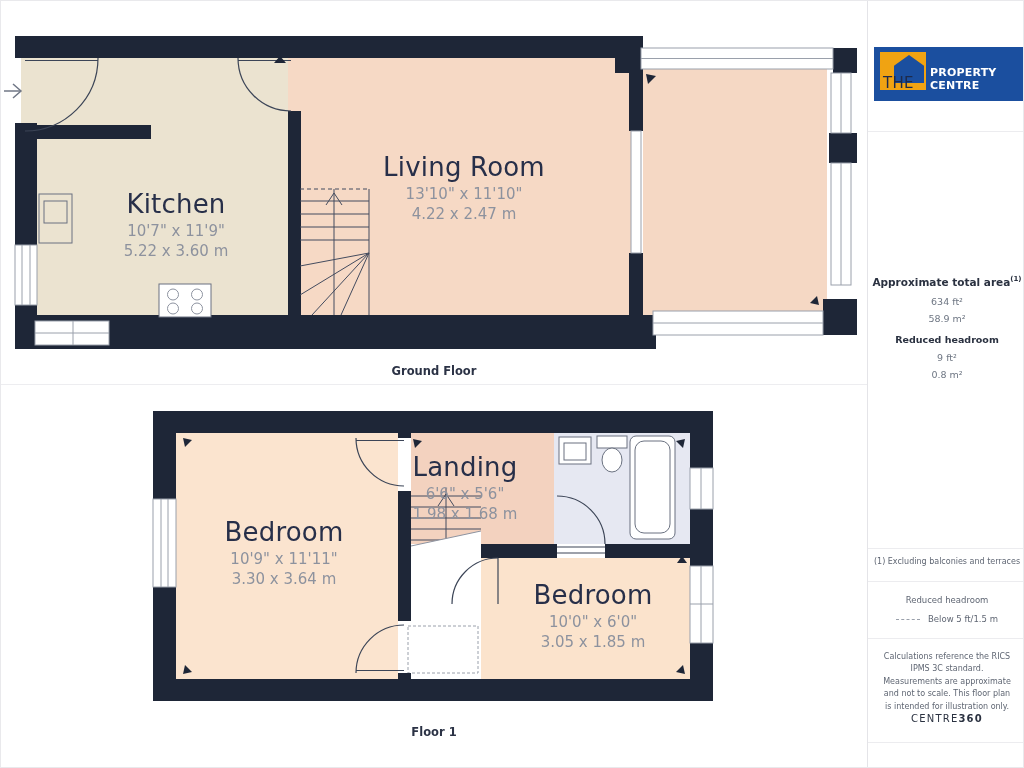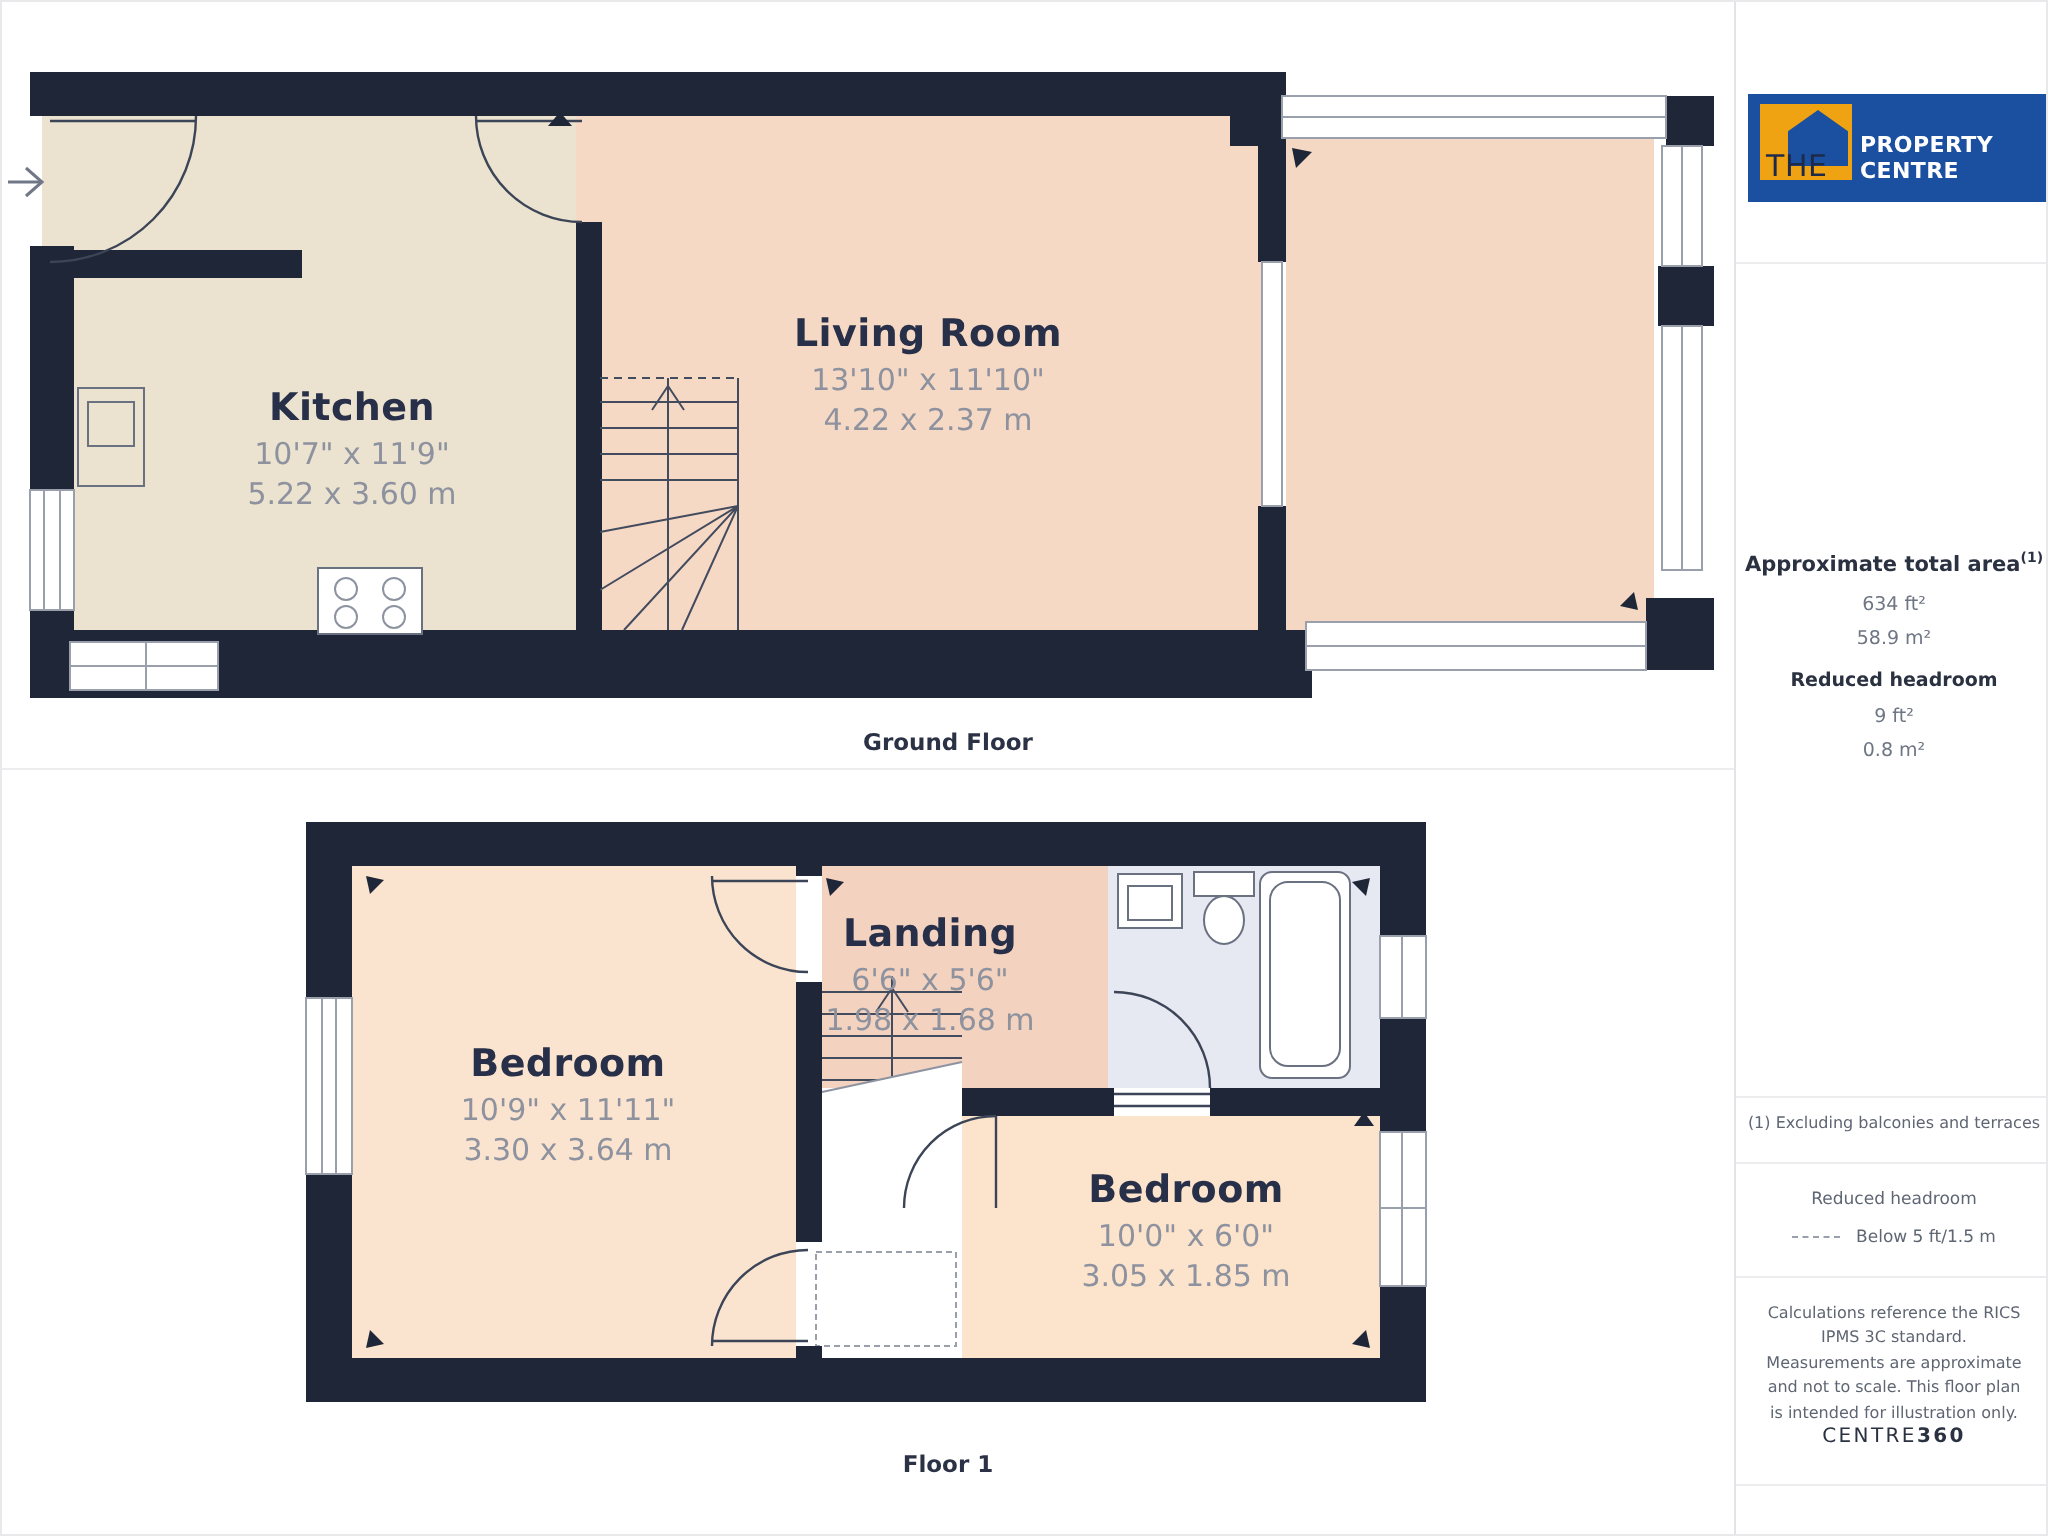--- a/index.html
+++ b/index.html
@@ -1,23 +1,23 @@
 <!DOCTYPE html>
 <html><head>
 <meta charset="utf-8">
 <style>
   html,body{margin:0;padding:0;background:#fff;}
   .page{position:relative;width:1024px;height:768px;background:#ffffff;
         font-family:"DejaVu Sans","Liberation Sans",sans-serif;overflow:hidden;
         border:1px solid #e9e9ec;box-sizing:border-box;}
   .plan-svg{position:absolute;left:0;}
   .room-label{position:absolute;transform:translate(-50%,-50%);text-align:center;white-space:nowrap;}
-  .room-name{font-size:19px;font-weight:700;color:#272f49;letter-spacing:.2px;margin-bottom:3px;}
+  .room-name{font-size:26px;font-weight:400;color:#272f49;letter-spacing:.2px;margin-bottom:3px;}
   .room-dim{font-size:15px;color:#8d929e;line-height:1.3;}
-  .floor-caption{position:absolute;transform:translate(-50%,-50%);font-size:11.5px;font-weight:700;color:#2b3245;margin-left:40px;}
+  .floor-caption{position:absolute;transform:translate(-50%,-50%);font-size:11.5px;font-weight:700;color:#2b3245;}
   .main-divider{position:absolute;left:0;top:383px;width:866px;height:1px;background:#ededf0;}
   .sidebar{position:absolute;left:866px;top:0;width:158px;height:768px;background:#fff;border-left:1px solid #e4e4e8;box-sizing:border-box;}
   .sb-line{position:absolute;left:0;width:158px;height:1px;background:#ececef;}
   .logo{position:absolute;left:6px;top:46px;width:150px;height:54px;background:#1b4f9f;}
   .logo-orange{position:absolute;left:6px;top:5px;width:46px;height:38px;background:#f0a312;}
   .logo-house{position:absolute;left:14px;top:3px;width:30px;height:28px;background:#1b4f9f;
               clip-path:polygon(50% 0,100% 38%,100% 100%,0 100%,0 38%);}
   .logo-the{position:absolute;left:9px;bottom:9px;font-size:15px;font-weight:400;color:#1d2a4a;letter-spacing:.3px;}
   .logo-rest{position:absolute;left:56px;bottom:9px;font-size:11px;font-weight:700;color:#ffffff;letter-spacing:.2px;}
   .area-block{position:absolute;left:0;top:274px;width:158px;text-align:center;}
@@ -121,21 +121,21 @@
   </svg>
 
   <div class="room-label" style="left:175px;top:224px">
     <div class="room-name">Kitchen</div>
     <div class="room-dim">10'7" x 11'9"</div>
     <div class="room-dim">5.22 x 3.60 m</div>
   </div>
   <div class="room-label" style="left:463px;top:187px">
     <div class="room-name">Living Room</div>
     <div class="room-dim">13'10" x 11'10"</div>
-    <div class="room-dim">4.22 x 2.37 m</div>
+    <div class="room-dim">4.22 x 2.47 m</div>
   </div>
   <div class="floor-caption" style="left:433px;top:370px">Ground Floor</div>
 
   <div class="main-divider"></div>
 
   <svg class="plan-svg" style="top:405px" width="860" height="300" viewBox="0 0 860 300">
 
     <g>
       <rect x="175" y="27" width="222" height="246" fill="#fbe4cf"></rect>
       <rect x="410" y="27" width="143" height="111" fill="#f3d2bf"></rect>

